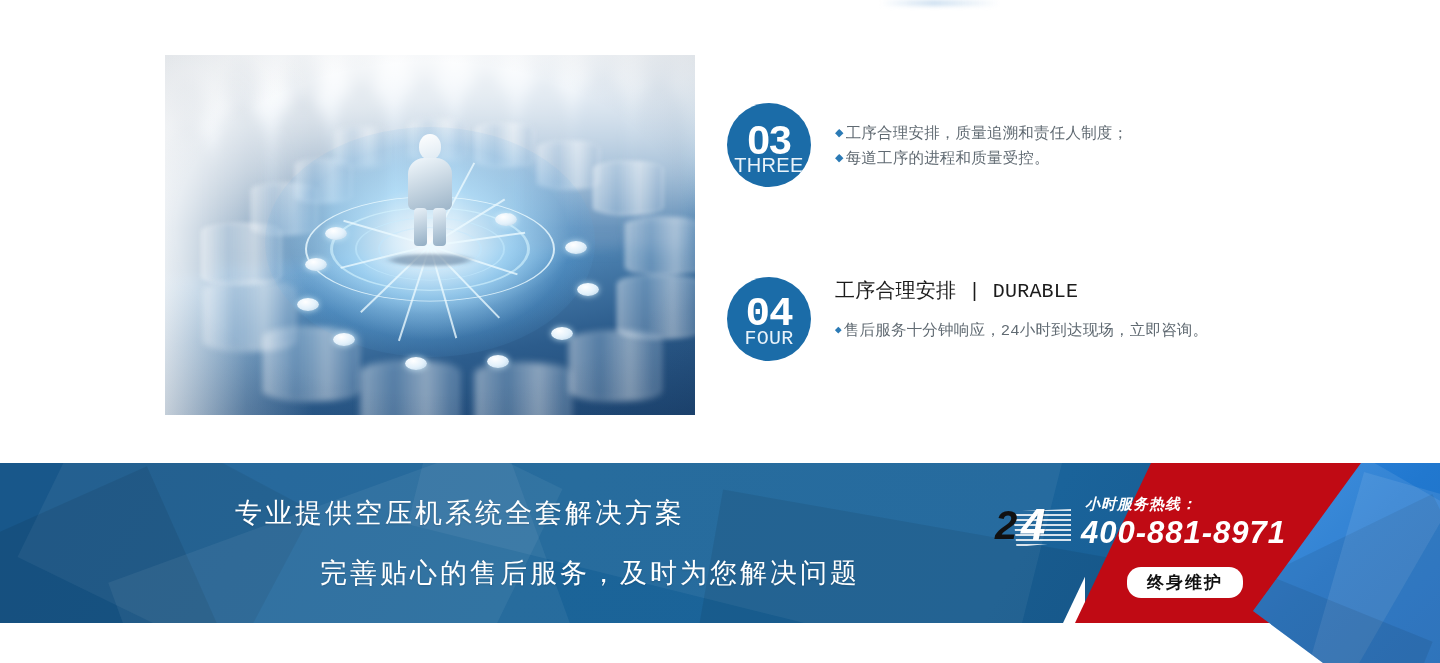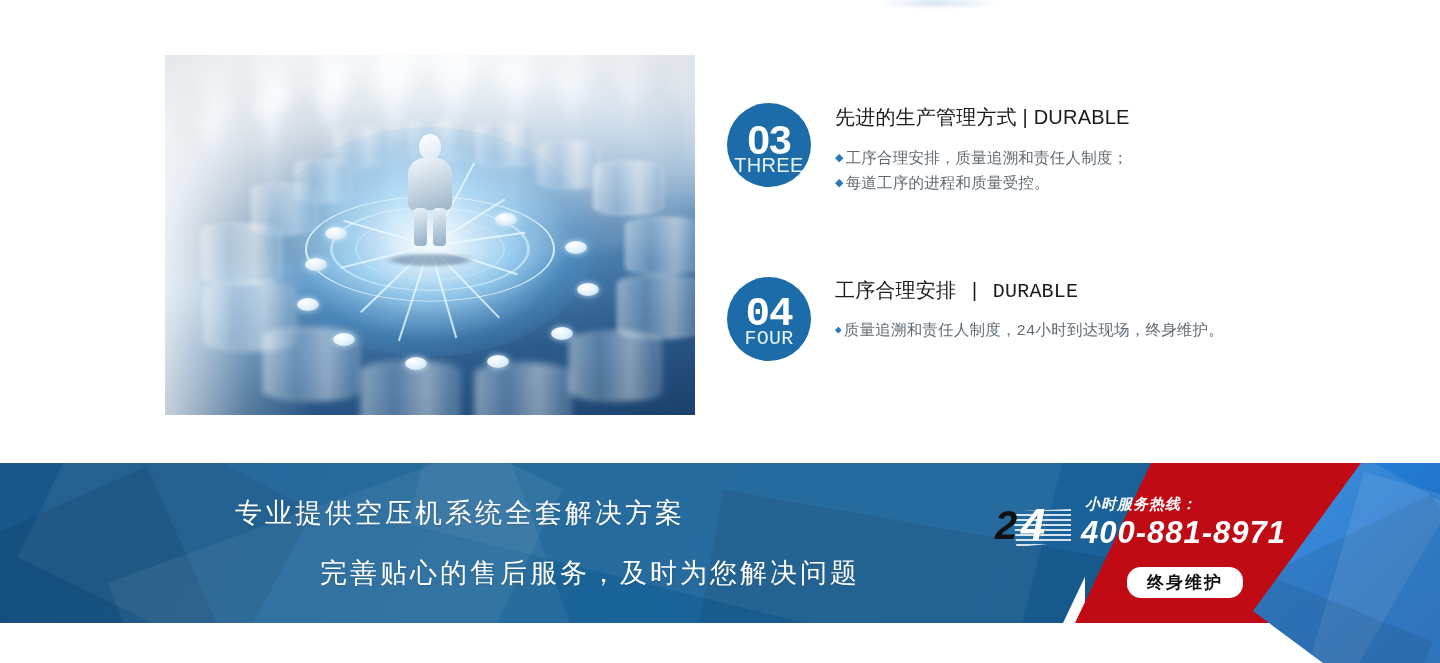--- a/index.html
+++ b/index.html
@@ -314,37 +314,36 @@
 
       <div class="vignette"></div>
     </div>
 
     <div class="feature f3">
       <div class="badge">
         <div class="num">03</div>
         <div class="word">THREE</div>
       </div>
       <div class="ftext">
-        <div class="ftitle">先进的生产管理方式 | DURABLE</div>
         <div class="flist">
           <div class="fline"><span class="bullet">◆</span><span>工序合理安排，质量追溯和责任人制度；</span></div>
           <div class="fline"><span class="bullet">◆</span><span>每道工序的进程和质量受控。</span></div>
         </div>
       </div>
     </div>
 
     <div class="feature f4">
       <div class="badge">
         <div class="num">04</div>
         <div class="word">FOUR</div>
       </div>
       <div class="ftext">
         <div class="ftitle">工序合理安排 | DURABLE</div>
         <div class="flist">
-          <div class="fline"><span class="bullet">◆</span><span>质量追溯和责任人制度，24小时到达现场，终身维护。</span></div>
+          <div class="fline"><span class="bullet">◆</span><span>售后服务十分钟响应，24小时到达现场，立即咨询。</span></div>
         </div>
       </div>
     </div>
   </div>
 
   <div class="banner">
 
     <div class="blue">
       <div class="facet dark" style="left:-40px;top:-40px;width:300px;height:300px;transform:rotate(28deg);"></div>
       <div class="facet" style="left:60px;top:-90px;width:460px;height:300px;transform:rotate(26deg);"></div>

